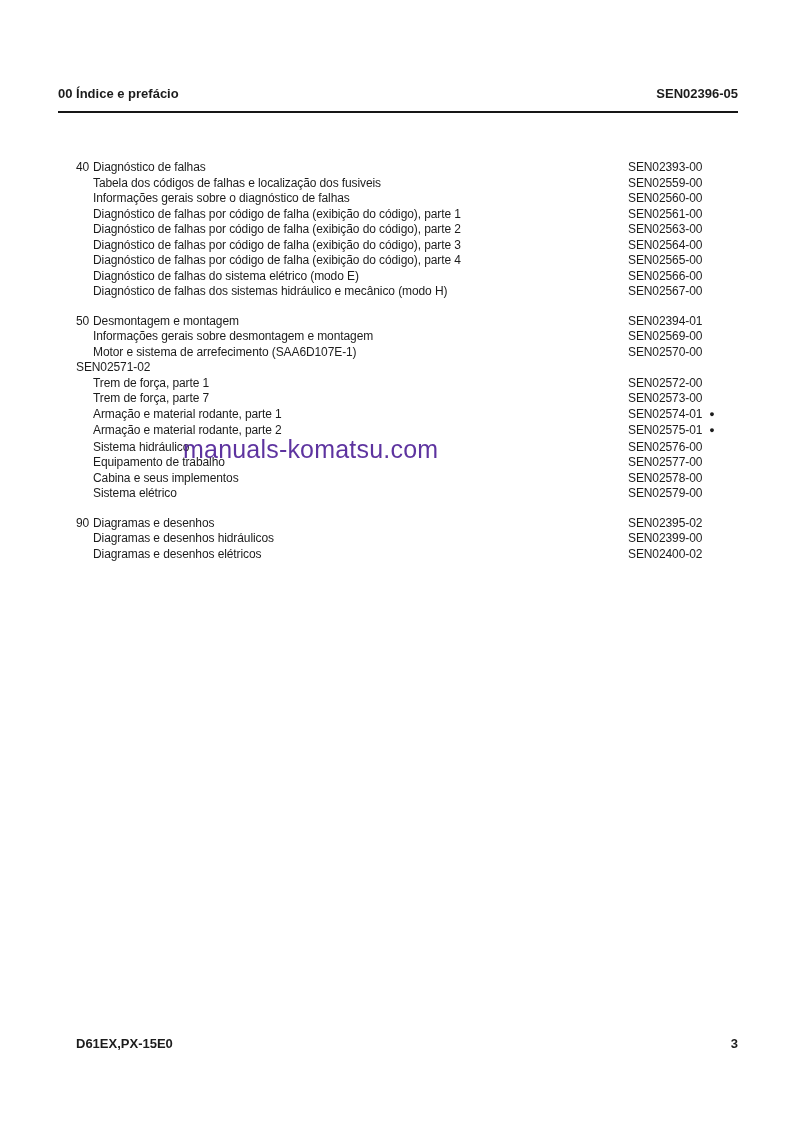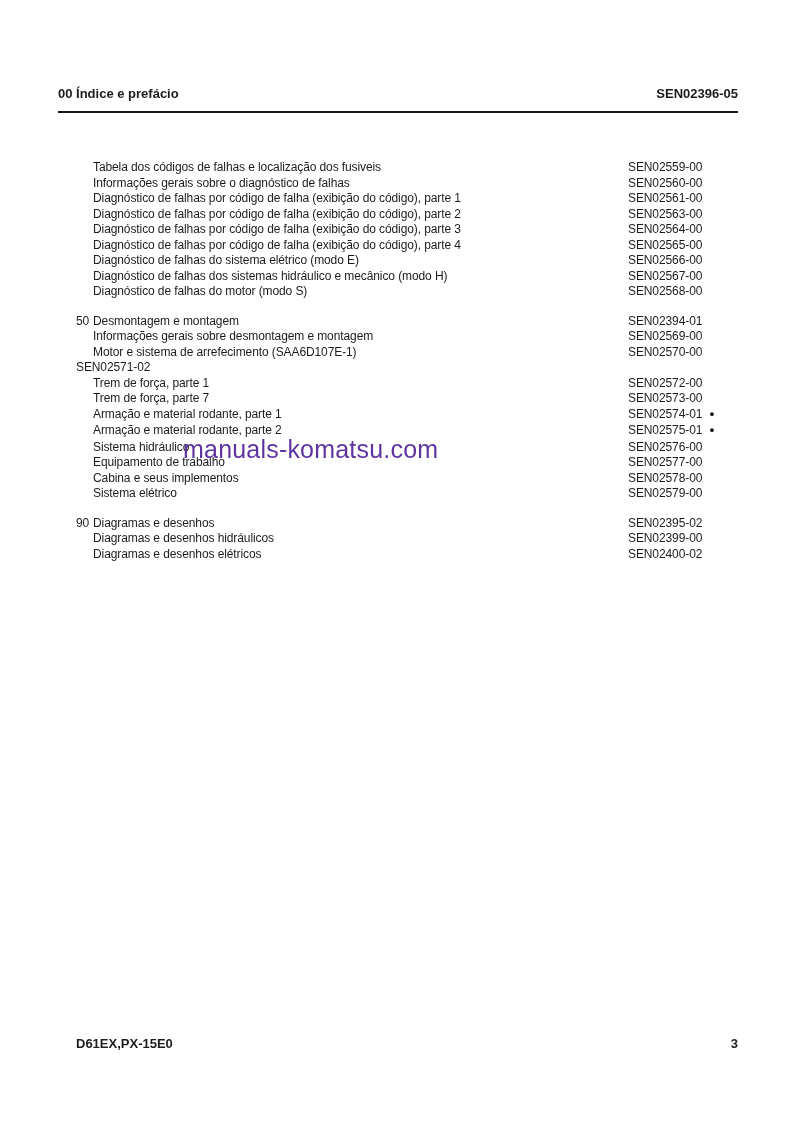--- a/index.html
+++ b/index.html
@@ -105,20 +105,25 @@
 
 <div class="page">
 
   <div class="page-header">
     <span>00 Índice e prefácio</span>
     <span>SEN02396-05</span>
   </div>
 
   <div class="toc" id="toc">
   <div class="section">
+    <div class="row head">
+      <span class="num">40</span>
+      <span class="label">Diagnóstico de falhas</span>
+      <span class="code">SEN02393-00</span>
+    </div>
 
   <div class="row item">
     <span class="label">Tabela dos códigos de falhas e localização dos fusiveis</span>
     <span class="code"><span class="code-text">SEN02559-00</span></span>
   </div>
 
   <div class="row item">
     <span class="label">Informações gerais sobre o diagnóstico de falhas</span>
     <span class="code"><span class="code-text">SEN02560-00</span></span>
   </div>
@@ -146,24 +151,20 @@
   <div class="row item">
     <span class="label">Diagnóstico de falhas do sistema elétrico (modo E)</span>
     <span class="code"><span class="code-text">SEN02566-00</span></span>
   </div>
 
   <div class="row item">
     <span class="label">Diagnóstico de falhas dos sistemas hidráulico e mecânico (modo H)</span>
     <span class="code"><span class="code-text">SEN02567-00</span></span>
   </div>
 
-  <div class="row item">
-    <span class="label">Diagnóstico de falhas do motor (modo S)</span>
-    <span class="code"><span class="code-text">SEN02568-00</span></span>
-  </div>
 </div>
 
   <div class="section">
     <div class="row head">
       <span class="num">50</span>
       <span class="label">Desmontagem e montagem</span>
       <span class="code">SEN02394-01</span>
     </div>
 
   <div class="row item">

